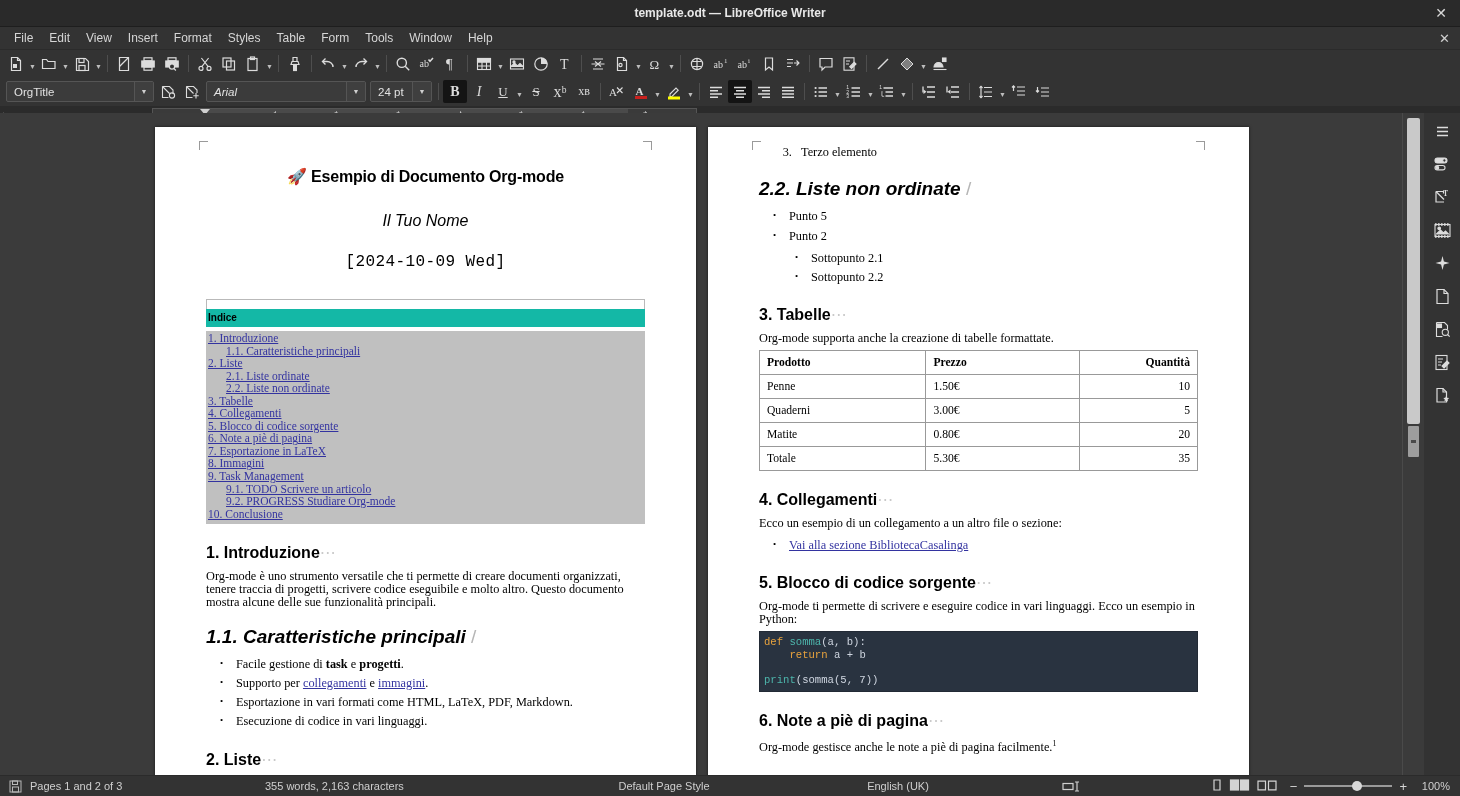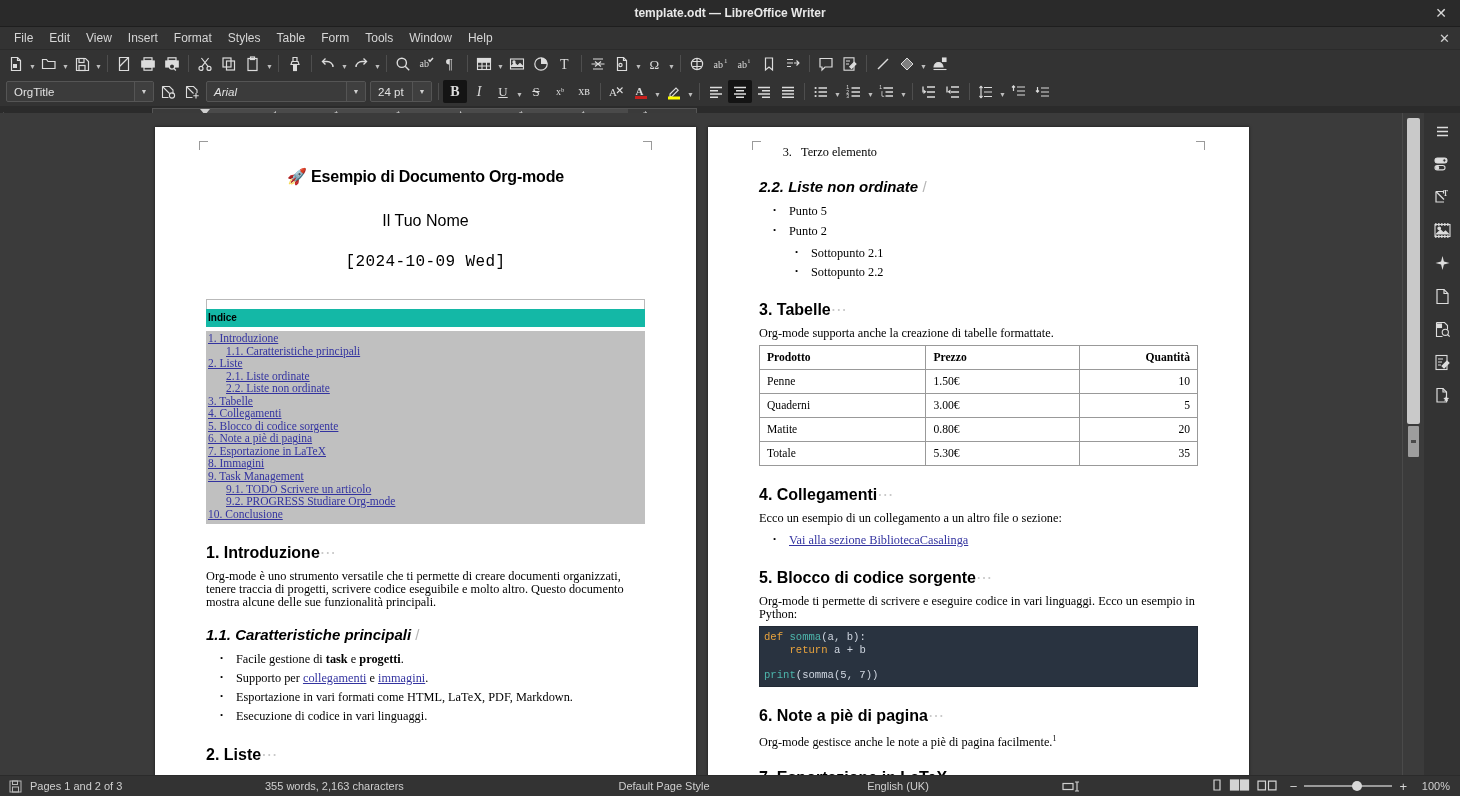--- a/index.html
+++ b/index.html
@@ -122,21 +122,21 @@
   .cmark.tl { border-left: 1px solid #9a9a9a; border-top: 1px solid #9a9a9a; left: 44px; top: 14px; }
   .cmark.tr { border-right: 1px solid #9a9a9a; border-top: 1px solid #9a9a9a; right: 44px; top: 14px; }
 
   
   .doc { color: #000; font-family: "Liberation Serif", serif; }
   .doc-title {
     font-family: "Liberation Sans", sans-serif; font-weight: bold;
     font-size: 16px; text-align: center; margin-top: 22px; letter-spacing: -0.2px;
   }
   .doc-author {
-    font-family: "Liberation Sans", sans-serif; 
+    font-family: "Liberation Sans", sans-serif; font-style: italic;
     font-size: 16px; text-align: center; margin-top: 26px;
   }
   .doc-date {
     font-family: "Liberation Mono", monospace; font-size: 16px;
     text-align: center; margin-top: 23px; letter-spacing: 0.4px;
   }
 
   .toc-wrap { margin-top: 28px; }
   .toc-top-strip { height: 10px; background: #ffffff; border: 1px solid #b9b9b9; border-bottom: none;}
   .toc-head {
@@ -151,21 +151,21 @@
     white-space: nowrap; width: fit-content;
   }
   .toc-list a.lvl2 { margin-left: 18px; }
 
   h1.sec {
     font-family: "Liberation Sans", sans-serif; font-weight: bold;
     font-size: 16px; margin-top: 19px; margin-bottom: 8px;
   }
   h2.sec {
     font-family: "Liberation Sans", sans-serif; font-weight: bold;
-    font-style: italic; font-size: 15px; margin-top: 17px; margin-bottom: 6px;
+    font-style: italic; font-size: 19px; margin-top: 17px; margin-bottom: 6px;
   }
   .hmark { color: #b5b5b5; font-weight: normal; font-style: normal; }
   .hcur  { color: #c9c9c9; font-weight: normal; font-style: normal; }
 
   p.body { font-size: 12.3px; line-height: 12.8px; margin-bottom: 5px; text-align: left; }
   .doc ul, .doc ol { margin: 3px 0 3px 30px; }
   .doc li { font-size: 12.3px; line-height: 18.3px; }
   .doc ul { list-style: none; }
   .doc ul > li::before {
     content: "\2022"; display: inline-block; width: 16px; margin-left: -16px;
@@ -535,21 +535,21 @@
       <span class="ital-i">I</span>
     </div>
     <div class="tbtn">
       <span style="font-size:13px;text-decoration:underline;font-family:'Liberation Serif',serif">U</span>
     </div>
     <div class="caret">▼</div>
     <div class="tbtn">
       <span style="font-size:13px;text-decoration:line-through;font-family:'Liberation Serif',serif">S</span>
     </div>
     <div class="tbtn">
-      <span style="font-size:10px;font-family:'Liberation Serif',serif">xᵇ</span>
+      <span style="font-size:16px;font-family:'Liberation Serif',serif">xᵇ</span>
     </div>
     <div class="tbtn">
       <span style="font-size:12px;font-family:'Liberation Serif',serif">xʙ</span>
     </div>
     <div class="tsep"></div>
     <div class="tbtn">
       <svg width="16" height="16" viewBox="0 0 16 16" fill="none" stroke="currentColor" stroke-width="1.1">
         <text x="0" y="12" font-size="11" fill="currentColor" stroke="none" font-family="Liberation Serif">A</text>
         <path d="M8 3.5l5.5 5.5M13.5 3.5L8 9"></path>
         </svg>

